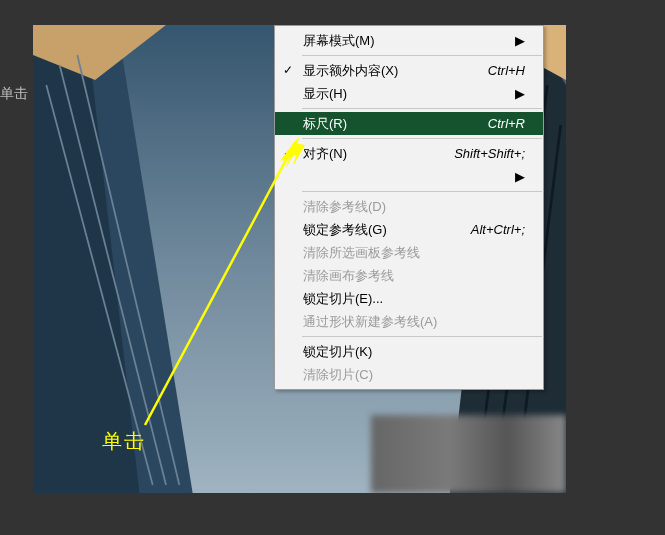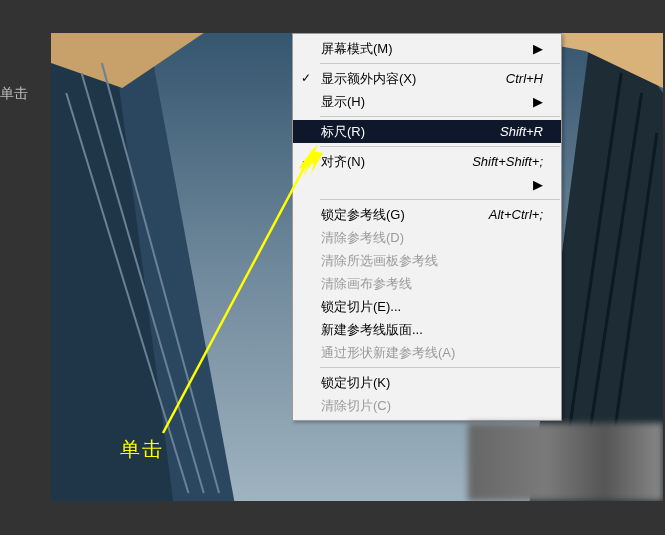--- a/index.html
+++ b/index.html
@@ -7,25 +7,24 @@
     width:665px; height:535px;
     background:#333;
     font-family:"Microsoft YaHei","SimSun",Arial,sans-serif;
     font-size:13px; position:relative; overflow:hidden;
   }
   .outside-text {
     position:absolute; left:0; top:85px;
     color:#bdbdbd; font-size:14px;
   }
   .canvas-wrap {
-    position:absolute; left:51px; top:25px;
-    width:612px; height:468px;
+    position:absolute; left:33px; top:25px;
+    width:533px; height:468px;
     background:linear-gradient(180deg,#3b4a58 0%,#5d6d7a 40%,#a0abb2 100%);
     overflow:hidden;
-    margin-top:8px;
   }
   
   .bg-svg { position:absolute; inset:0; width:100%; height:100%; }
   .menu {
     position:absolute; left:241px; top:0;
     width:270px; background:#f2f2f2;
     border:1px solid #9a9a9a;
     box-shadow:2px 2px 3px rgba(0,0,0,.25);
     padding:3px 0;
   }
@@ -37,21 +36,21 @@
   }
   .mi .label { flex:1; }
   .mi .shortcut { color:#000; margin-left:12px;font-style:italic; }
   .mi .sub { margin-left:auto; padding-left:10px; color:#000; }
   .mi .check {
     position:absolute; left:8px; top:3px;
     font-size:12px; line-height:16px;
   }
   .mi.disabled { color:#9a9a9a; }
   .mi.highlight {
-    background:#0f172a; color:#fff;
+    background:#14532d; color:#fff;
   }
   .mi.highlight .shortcut { color:#fff; }
   .sep {
     height:1px; margin:3px 1px 3px 27px;
     background:#c9c9c9;
   }
   .annotation {
     position:absolute; left:69px; top:403px;
     color:#ffff00; font-size:20px; font-weight:500;
     letter-spacing:2px;
@@ -118,52 +117,49 @@
       <span class="shortcut">Ctrl+H</span>
     </div>
     <div class="mi">
       <span class="label">显示(H)</span>
       <span class="sub">▶</span>
     </div>
     <div class="sep"></div>
 
     <div class="mi highlight">
       <span class="label">标尺(R)</span>
-      <span class="shortcut">Shift+R</span>
+      <span class="shortcut">Ctrl+R</span>
     </div>
     <div class="sep"></div>
 
     <div class="mi">
       <span class="check">✓</span>
       <span class="label">对齐(N)</span>
       <span class="shortcut">Shift+Shift+;</span>
     </div>
     <div class="mi">
       <span class="sub">▶</span>
     </div>
     <div class="sep"></div>
 
+    <div class="mi disabled">
+      <span class="label">清除参考线(D)</span>
+    </div>
     <div class="mi">
       <span class="label">锁定参考线(G)</span>
       <span class="shortcut">Alt+Ctrl+;</span>
-    </div>
-    <div class="mi disabled">
-      <span class="label">清除参考线(D)</span>
     </div>
     <div class="mi disabled">
       <span class="label">清除所选画板参考线</span>
     </div>
     <div class="mi disabled">
       <span class="label">清除画布参考线</span>
     </div>
     <div class="mi">
       <span class="label">锁定切片(E)...</span>
-    </div>
-    <div class="mi">
-      <span class="label">新建参考线版面...</span>
     </div>
     <div class="mi disabled">
       <span class="label">通过形状新建参考线(A)</span>
     </div>
     <div class="sep"></div>
 
     <div class="mi">
       <span class="label">锁定切片(K)</span>
     </div>
     <div class="mi disabled">

